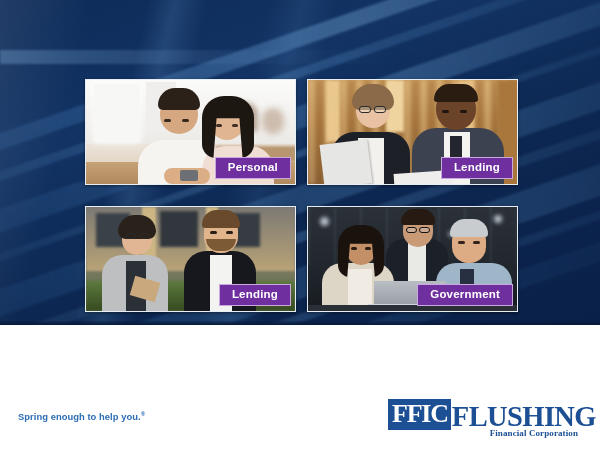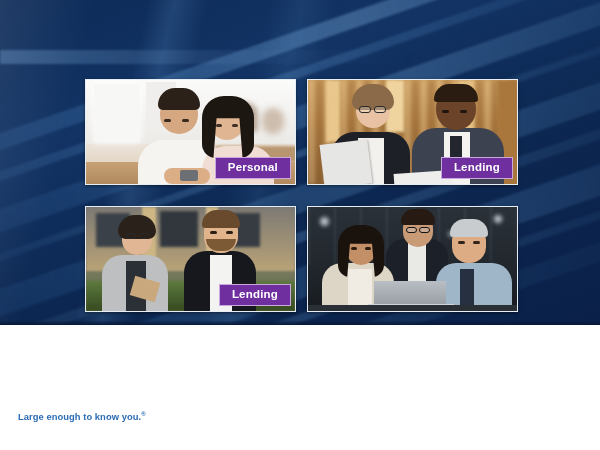--- a/index.html
+++ b/index.html
@@ -298,22 +298,30 @@
         <div style="position:absolute;left:144px;top:18px;width:34px;height:38px;border-radius:16px;background:#ddab84;"></div>
         <div style="position:absolute;left:142px;top:12px;width:38px;height:18px;border-radius:18px 18px 4px 4px;background:#c9ccce;"></div>
         <div style="position:absolute;left:150px;top:34px;width:7px;height:3px;border-radius:2px;background:#33231a;"></div>
         <div style="position:absolute;left:165px;top:34px;width:7px;height:3px;border-radius:2px;background:#33231a;"></div>
 
         <div style="position:absolute;left:66px;top:74px;width:72px;height:32px;background:linear-gradient(180deg,#b9bec4,#8e949b);"></div>
         <div style="position:absolute;left:60px;bottom:0;width:86px;height:7px;background:#d2d6da;"></div>
 
         <div style="position:absolute;left:0;bottom:0;width:100%;height:6px;background:#2a2f35;"></div>
       </div>
+      <div class="badge">Government</div>
     </div>
   </div>
 
 
   <div class="tagline">
-    <div><span>Large enough to know you.</span><span class="reg">®</span></div>
+    <div><span>Spring enough to help you.</span><span class="reg">®</span></div>
   </div>
 
+  <div class="logo">
+    <div class="logo-row">
+      <span class="ffic-box">FFIC</span>
+      <span class="flushing">FLUSHING</span>
+    </div>
+    <div class="fincorp">Financial Corporation</div>
+  </div>
 
 </div>
 
 </body></html>

